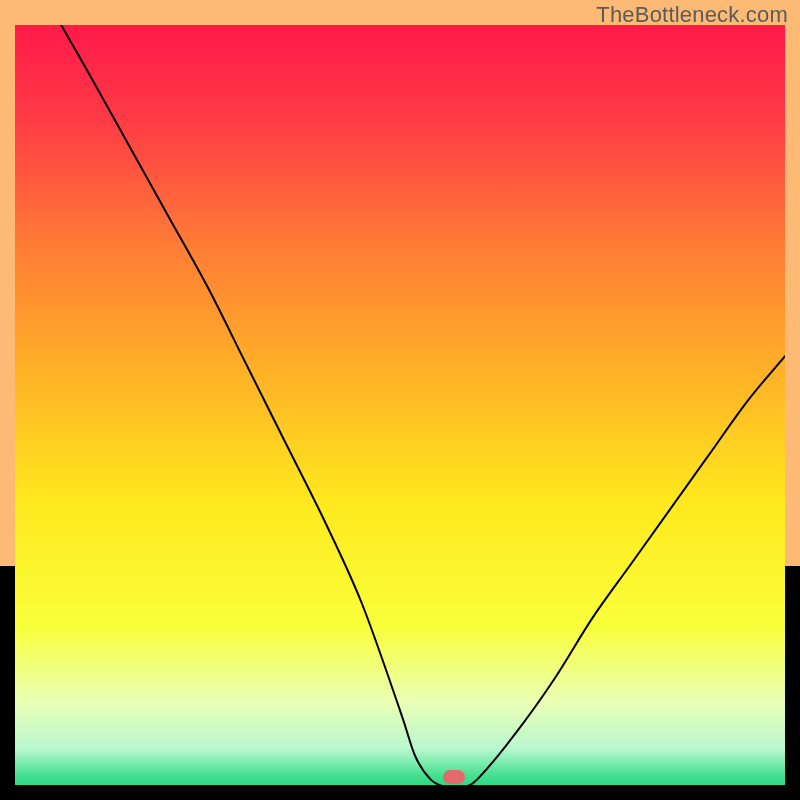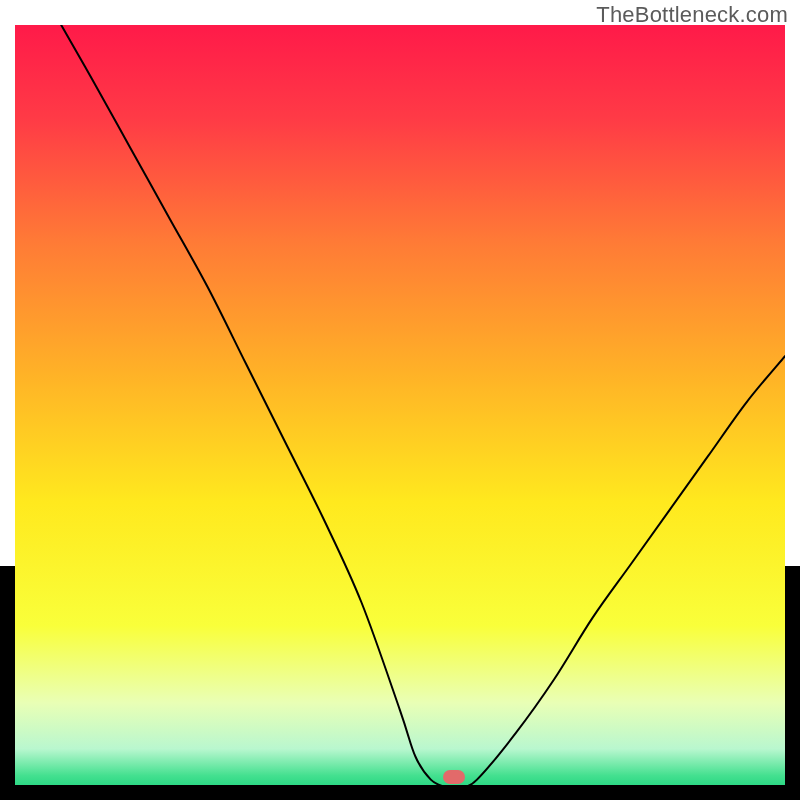--- a/index.html
+++ b/index.html
@@ -8,21 +8,21 @@
     background: #000;
     width: 800px;
     height: 800px;
     overflow: hidden;
     font-family: Arial, Helvetica, sans-serif;
   }
   .frame {
     position: relative;
     width: 800px;
     height: 566px;
-    background: #ffffff;
+    background: #fdba74;
   }
   .watermark {
     position: absolute;
     top: 2px;
     right: 12px;
     color: #5b5b5b;
     font-size: 22px;
     font-weight: 500;
     letter-spacing: 0.2px;
     z-index: 10;

